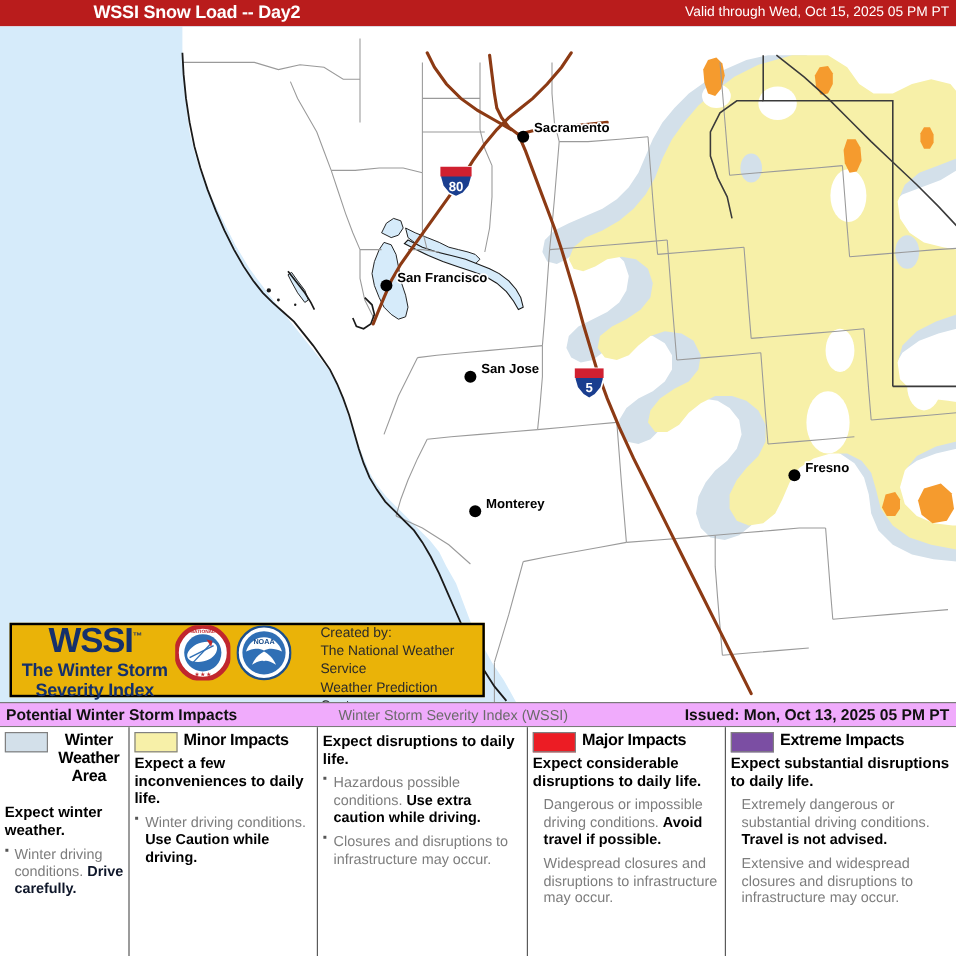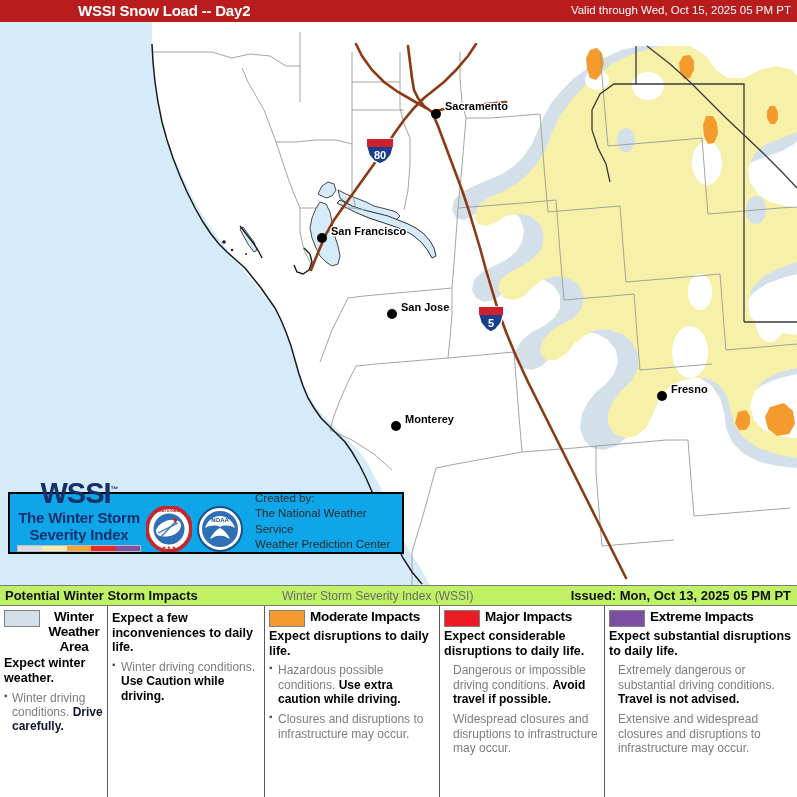--- a/index.html
+++ b/index.html
@@ -49,25 +49,25 @@
     font-family: "Liberation Sans", sans-serif;
     font-size: 11px; font-weight: bold;
     fill: #000000;
     stroke: #ffffff; stroke-width: 2.6px;
     paint-order: stroke fill;
     stroke-linejoin: round;
   }
 
   
   #creditbox {
-    position: absolute; left: 8px; top: 492px;
+    position: absolute; left: 8px; top: 519px;
     width: 396px; height: 62px;
-    background: #0ea5e9;
+    background: #eab308;
     border: 2px solid #000000;
-    display: flex; align-items: flex-end;
+    display: flex; align-items: flex-start;
   }
   #wssi-logo {
     width: 124px; margin-left: 7px; flex: 0 0 auto;
   }
   #wssi-word {
     font-size: 29px; font-weight: bold; letter-spacing: -1px;
     color: #15306b; line-height: 0.95; text-align: center;
     font-family: "Liberation Sans", sans-serif;
   }
   #wssi-tm { font-size: 8px; vertical-align: super; }
@@ -77,29 +77,29 @@
   }
   #wssi-bar {
     display: flex; height: 7px; margin-top: 2px;
     border: 0.5px solid #bbbbbb;
   }
   #wssi-bar div { flex: 1 1 0; }
 
   .agency-logo { flex: 0 0 auto; margin-left: 5px; }
 
   #created-by {
-    margin-left: 12px; font-size: 11.5px; color: #2a2a2a;
+    margin-left: 24px; font-size: 11.5px; color: #2a2a2a;
     line-height: 1.32; flex: 1 1 auto;
   }
 
   
   #subheader {
     position: absolute; left: 0; top: 585px;
     width: 797px; height: 21px;
-    background: #bef264;
+    background: #f0abfc;
     border-top: 1px solid #7a7a7a;
     border-bottom: 1px solid #7a7a7a;
   }
   #subheader-left {
     position: absolute; left: 5px; top: 2px;
     font-size: 13px; font-weight: bold; color: #111111;
   }
   #subheader-mid {
     position: absolute; left: 282px; top: 3px;
     font-size: 12px; color: #6b6b6b;
@@ -154,21 +154,21 @@
     padding-left: 9px;
   }
   .bullet.nodot { padding-left: 9px; }
   .bullet.dot::before {
     content: "\25AA";
     position: absolute; left: 0; top: -1px;
     color: #555555; font-size: 10px;
   }
   .bullet b { color: #000000; font-weight: bold; }
 
-  .col0-lead { font-size: 12.5px; font-weight: bold; line-height: 1.17; margin-top: 2px; }
+  .col0-lead { font-size: 12.5px; font-weight: bold; line-height: 1.17; margin-top: 16px; }
   .col0-bullet { font-size: 12px; color: #7d7d7d; line-height: 1.2; padding-left: 8px; position: relative; margin-top: 5px; }
   .col0-bullet::before { content: "\25AA"; position: absolute; left: 0; top: -1px; font-size: 10px; color: #555; }
   .col0-bullet b { color: #0f172a; }
 </style>
 </head>
 <body>
 
 <div id="app">
 
   <div id="titlebar">
@@ -469,33 +469,33 @@
         <div class="swatch" style="background:#d3e0ea"></div>
         <div class="legend-title centerwrap">Winter Weather Area</div>
       </div>
       <div class="col0-lead">Expect winter weather.</div>
       <div class="col0-bullet">
         <span>Winter driving conditions. </span><b>Drive carefully.</b>
       </div>
     </div>
 
     <div class="legend-col col-w1">
+      <div class="legend-head">
+        <div class="swatch" style="background:#f7f0a8"></div>
+        <div class="legend-title">Minor Impacts</div>
+      </div>
       <div class="legend-lead">Expect a few inconveniences to daily life.</div>
       <div class="bullets">
         <div class="bullet dot">
           <span>Winter driving conditions. </span><b>Use Caution while driving.</b>
         </div>
       </div>
     </div>
 
     <div class="legend-col col-w2">
-      <div class="legend-head">
-        <div class="swatch" style="background:#f59b2e"></div>
-        <div class="legend-title">Moderate Impacts</div>
-      </div>
       <div class="legend-lead">Expect disruptions to daily life.</div>
       <div class="bullets">
         <div class="bullet dot">
           <span>Hazardous possible conditions. </span><b>Use extra caution while driving.</b>
         </div>
         <div class="bullet dot">
           <span>Closures and disruptions to infrastructure may occur.</span>
         </div>
       </div>
     </div>

